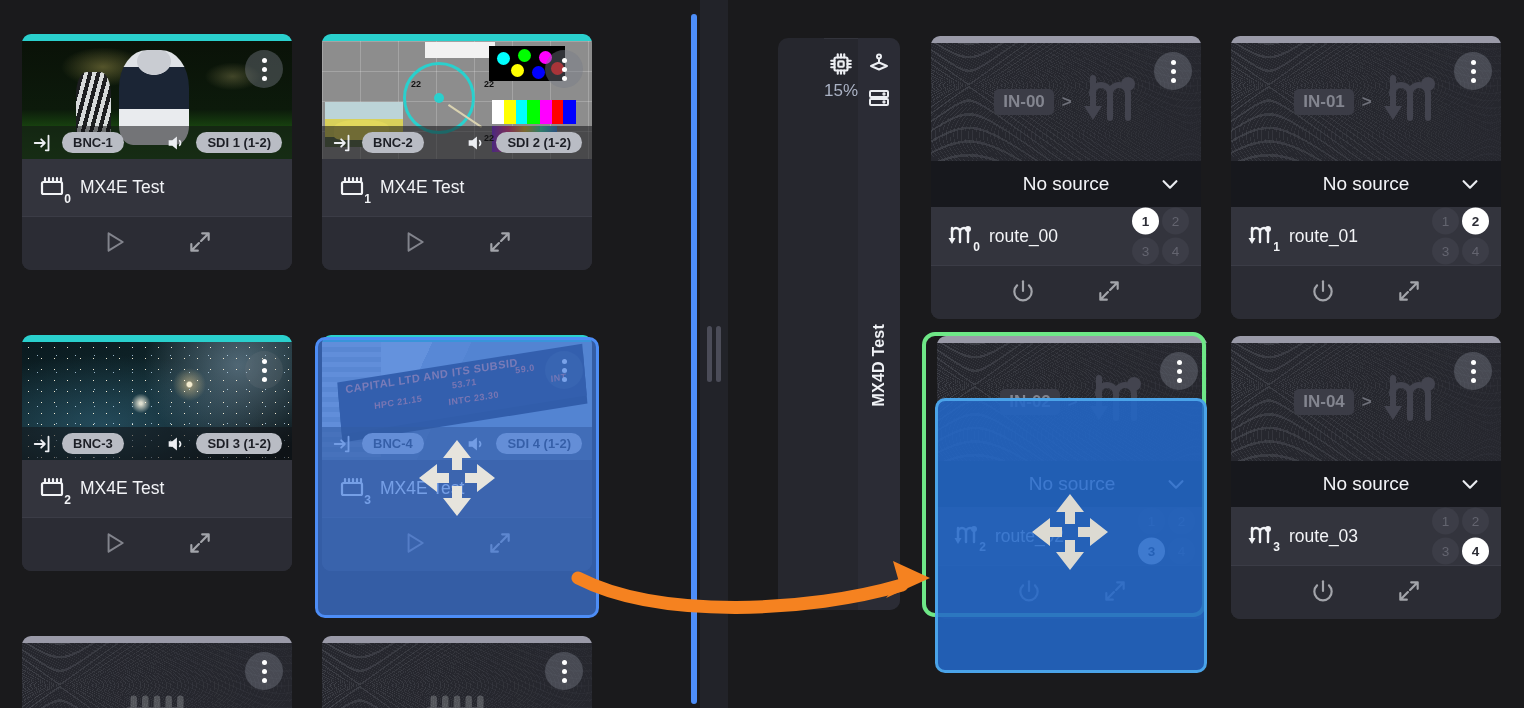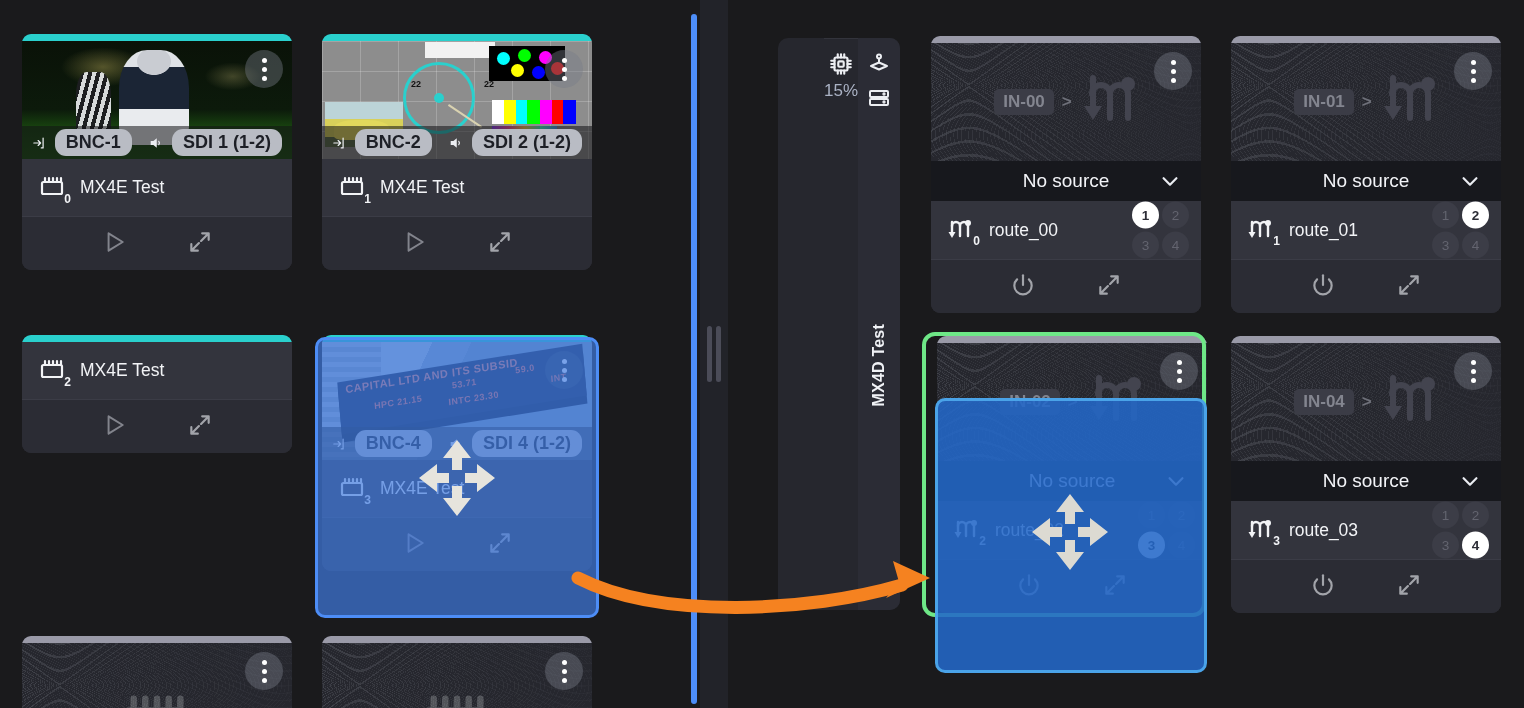--- a/index.html
+++ b/index.html
@@ -156,21 +156,21 @@
     cursor:pointer;
   }
   .kebab i { width:5px; height:5px; border-radius:50%; background:#fff; display:block; }
 
   .thumb-bar {
     position:absolute; left:0; right:0; bottom:0; height:33px;
     display:flex; align-items:center; gap:8px; padding:0 10px;
     background: rgba(18,18,22,.55);
   }
   .chip {
-    background:#b9bcc4; color:#1d1f26; font-size:18px; font-weight:700;
+    background:#b9bcc4; color:#1d1f26; font-size:13px; font-weight:700;
     border-radius:11px; padding:3px 11px; white-space:nowrap;
   }
   .icon-svg { fill:none; stroke:#eceef2; stroke-width:2; stroke-linecap:round; stroke-linejoin:round; }
   .spacer { flex:1; }
 
   .card-title {
     height:57px; display:flex; align-items:center; gap:12px; padding:0 16px;
     background:#33343d; color:#f2f3f6; font-size:17.5px;
   }
   .title-icon { position:relative; width:30px; height:26px; flex:0 0 auto; }
@@ -227,21 +227,21 @@
   .route-graphic {
     position:absolute; left:0; top:0; right:0; bottom:0;
     display:flex; align-items:center; justify-content:center; gap:4px;
   }
   .in-tag {
     background:#3b3c46; color:#83858f; font-size:17px; font-weight:700;
     padding:3px 9px; border-radius:5px;
   }
   .gt { color:#6e7079; font-size:17px; font-weight:700; margin:0 4px; }
   .source-row {
-    height:40px; display:flex; align-items:center; justify-content:center;
+    height:46px; display:flex; align-items:center; justify-content:center;
     background:#17181d; color:#f3f4f8; font-size:19px; position:relative; cursor:pointer;
   }
   .chev { position:absolute; right:20px; top:50%; transform:translateY(-50%); }
   .route-title {
     height:58px; display:flex; align-items:center; gap:12px; padding:0 16px;
     background:#33343d; color:#f2f3f6; font-size:17.5px; position:relative;
   }
   .badges {
     position:absolute; right:12px; top:50%; transform:translateY(-50%);
     display:grid; grid-template-columns:repeat(2,27px); grid-auto-rows:27px; gap:3px;
@@ -385,20 +385,40 @@
                 <path d="M7 4l13 8-13 8z" fill="none" stroke="#b8bac3" stroke-width="1.8" stroke-linejoin="round"></path>
               </svg></span>
           <span class="act"><svg width="26" height="26" viewBox="0 0 24 24" class="icon-svg" stroke="#b8bac3">
                 <path d="M14 4h6v6M20 4l-7 7M10 20H4v-6M4 20l7-7"></path>
               </svg></span>
         </div>
       </div>
 
       <div class="card" style="left:22px; top:335px;">
         <div class="card-accent accent-teal"></div>
+        <div class="thumb">
+          <div class="thumb-img tn-space"></div>
+          <div class="kebab" style="background:rgba(120,125,135,.18)">
+              <i></i>
+              <i></i>
+              <i></i>
+            </div>
+          <div class="thumb-bar">
+            <svg width="22" height="22" viewBox="0 0 24 24" class="icon-svg">
+                <path d="M3 12h11M10 8l4 4-4 4M18 4v16h-3"></path>
+              </svg>
+            <span class="chip">BNC-3</span>
+            <span class="spacer"></span>
+            <svg width="24" height="22" viewBox="0 0 24 24">
+                <path d="M4 9h4l5-4v14l-5-4H4z" fill="#eceef2"></path>
+                <path d="M16 9.5a4 4 0 0 1 0 5" fill="none" stroke="#eceef2" stroke-width="1.8" stroke-linecap="round"></path>
+              </svg>
+            <span class="chip">SDI 3 (1-2)</span>
+          </div>
+        </div>
         <div class="card-title">
           <span class="title-icon">
             <svg width="30" height="24" viewBox="0 0 30 24">
                 <rect x="4" y="7" width="20" height="12" rx="1.5" fill="none" stroke="#f2f3f6" stroke-width="2.2"></rect>
                 <g stroke="#f2f3f6" stroke-width="2.2" stroke-linecap="round">
                   <path d="M7 7V3M11 7V3M15 7V3M19 7V3M23 7V3"></path>
                 </g>
               </svg>
             <span class="title-sub">2</span>
           </span>

